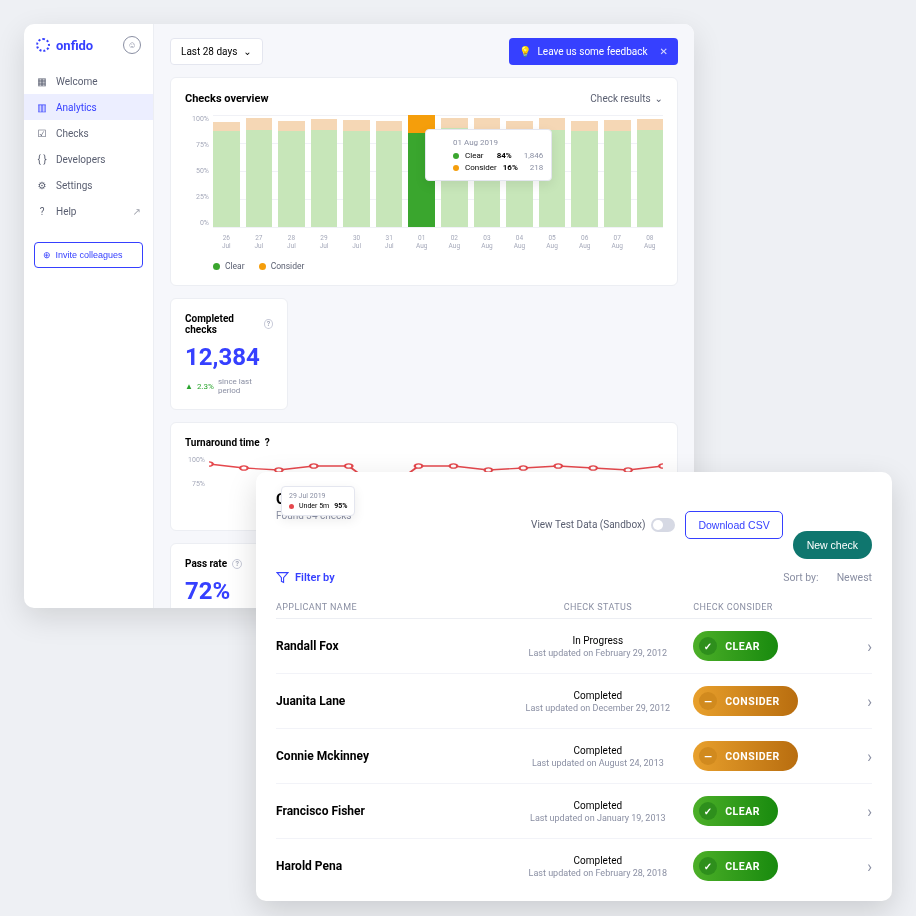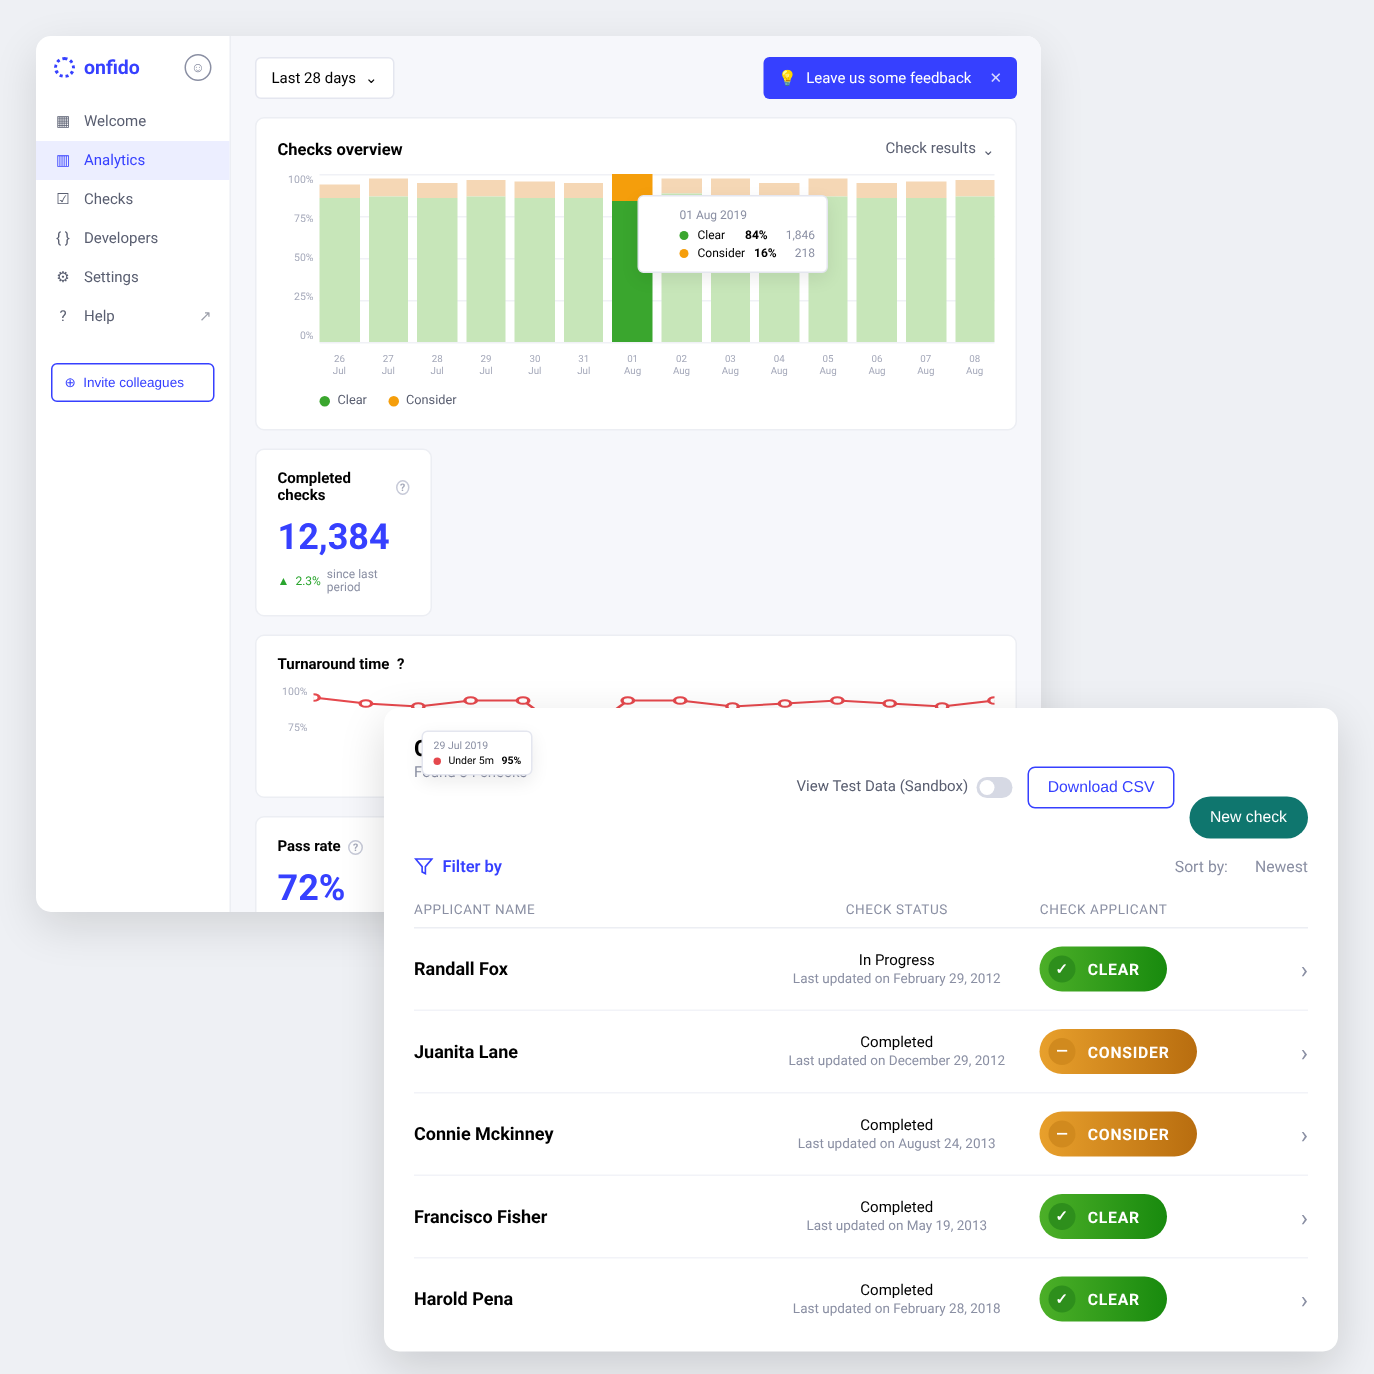--- a/index.html
+++ b/index.html
@@ -393,21 +393,21 @@
     </div>
     <div class="sort">
       <span>Sort by:</span>
       <span>Newest</span>
     </div>
   </div>
 
   <div class="thead">
     <div class="col-name">APPLICANT NAME</div>
     <div class="col-status">CHECK STATUS</div>
-    <div class="col-prog">CHECK APPLICANT</div>
+    <div class="col-prog">CHECK CONSIDER</div>
     <div class="col-arr"></div>
   </div>
   <div id="trows">
       <div class="trow">
     <div class="col-name">
           <div class="name">Randall Fox</div>
         </div>
     <div class="col-status">
           <div class="status">In Progress</div>
           <div class="upd">Last updated on February 29, 2012</div>
@@ -445,21 +445,21 @@
             <span>CONSIDER</span>
           </span></div>
     <div class="col-arr arr">›</div>
       </div>
       <div class="trow">
     <div class="col-name">
           <div class="name">Francisco Fisher</div>
         </div>
     <div class="col-status">
           <div class="status">Completed</div>
-          <div class="upd">Last updated on May 19, 2013</div>
+          <div class="upd">Last updated on January 19, 2013</div>
         </div>
     <div class="col-prog"><span class="badge clear">
             <span class="circ">✓</span>
             <span>CLEAR</span>
           </span></div>
     <div class="col-arr arr">›</div>
       </div>
       <div class="trow">
     <div class="col-name">
           <div class="name">Harold Pena</div>

